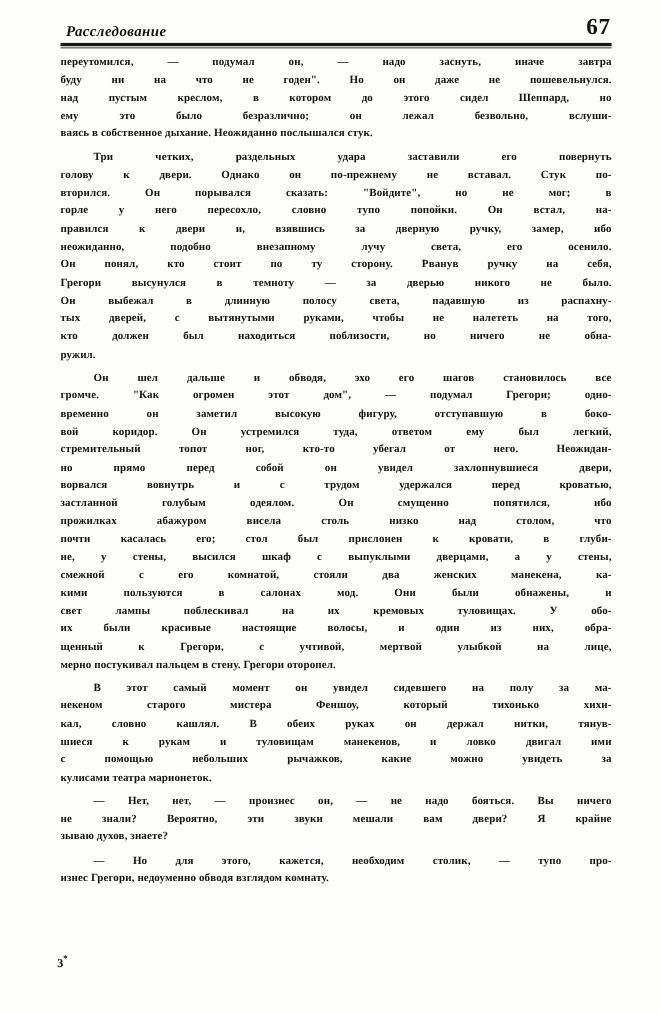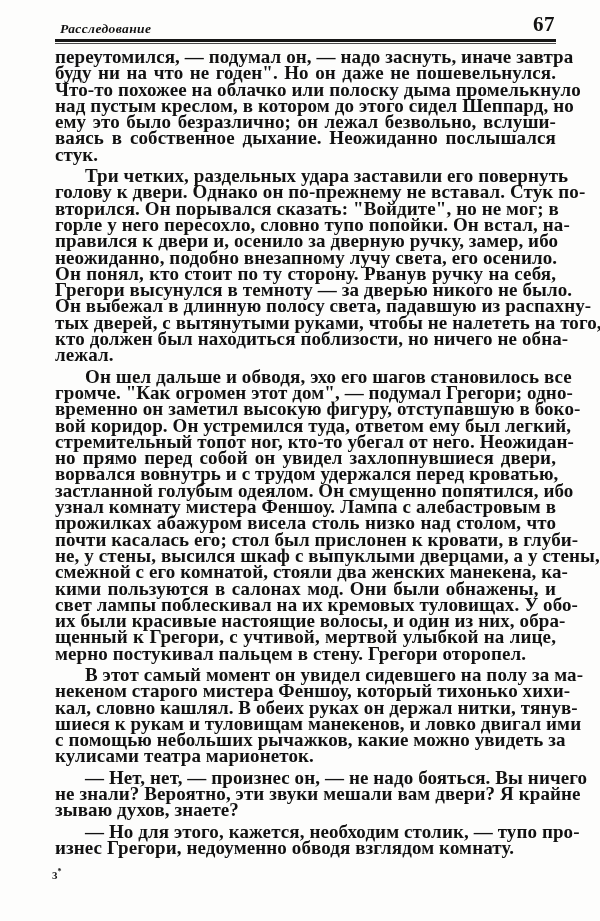--- a/index.html
+++ b/index.html
@@ -41,21 +41,21 @@
   }
   .rule-major { width: 100%; height: 2.5px; background: #171717; }
   .rule-minor { width: 100%; height: 1px; background: #4a4a4a; margin-top: 1.5px; }
 
   
   .text-column {
     position: absolute;
     left: 55px;
     top: 49px;
     width: 501px;
-    font-size: 19px;
+    font-size: 10px;
     font-weight: bold;
     line-height: 16.3px;
     letter-spacing: 0.1px;
   }
   .paragraph { margin-top: 5px; }
   .paragraph:first-child { margin-top: 0; }
   .text-line {
     text-align: justify;
     text-align-last: justify;
     white-space: nowrap;
@@ -84,49 +84,47 @@
       <span class="page-number">67</span>
     </div>
     <div class="rule-major"></div>
     <div class="rule-minor"></div>
   </div>
 
   <div class="text-column">
       <div class="paragraph">
         <div class="text-line">переутомился, — подумал он, — надо заснуть, иначе завтра</div>
         <div class="text-line">буду ни на что не годен". Но он даже не пошевельнулся.</div>
-        <div class="text-line">Что-то похожее на облачко или полоску дыма промелькнуло</div>
         <div class="text-line">над пустым креслом, в котором до этого сидел Шеппард, но</div>
         <div class="text-line">ему это было безразлично; он лежал безвольно, вслуши-</div>
         <div class="text-line last-line">ваясь в собственное дыхание. Неожиданно послышался стук.</div>
       </div>
       <div class="paragraph">
         <div class="text-line first-indent">Три четких, раздельных удара заставили его повернуть</div>
         <div class="text-line">голову к двери. Однако он по-прежнему не вставал. Стук по-</div>
         <div class="text-line">вторился. Он порывался сказать: "Войдите", но не мог; в</div>
         <div class="text-line">горле у него пересохло, словно тупо попойки. Он встал, на-</div>
-        <div class="text-line">правился к двери и, осенило за дверную ручку, замер, ибо</div>
+        <div class="text-line">правился к двери и, взявшись за дверную ручку, замер, ибо</div>
         <div class="text-line">неожиданно, подобно внезапному лучу света, его осенило.</div>
         <div class="text-line">Он понял, кто стоит по ту сторону. Рванув ручку на себя,</div>
         <div class="text-line">Грегори высунулся в темноту — за дверью никого не было.</div>
         <div class="text-line">Он выбежал в длинную полосу света, падавшую из распахну-</div>
         <div class="text-line">тых дверей, с вытянутыми руками, чтобы не налететь на того,</div>
         <div class="text-line">кто должен был находиться поблизости, но ничего не обна-</div>
-        <div class="text-line last-line">лежал.</div>
+        <div class="text-line last-line">ружил.</div>
       </div>
       <div class="paragraph">
         <div class="text-line first-indent">Он шел дальше и обводя, эхо его шагов становилось все</div>
         <div class="text-line">громче. "Как огромен этот дом", — подумал Грегори; одно-</div>
         <div class="text-line">временно он заметил высокую фигуру, отступавшую в боко-</div>
         <div class="text-line">вой коридор. Он устремился туда, ответом ему был легкий,</div>
         <div class="text-line">стремительный топот ног, кто-то убегал от него. Неожидан-</div>
         <div class="text-line">но прямо перед собой он увидел захлопнувшиеся двери,</div>
         <div class="text-line">ворвался вовнутрь и с трудом удержался перед кроватью,</div>
         <div class="text-line">застланной голубым одеялом. Он смущенно попятился, ибо</div>
-        <div class="text-line">узнал комнату мистера Феншоу. Лампа с алебастровым в</div>
         <div class="text-line">прожилках абажуром висела столь низко над столом, что</div>
         <div class="text-line">почти касалась его; стол был прислонен к кровати, в глуби-</div>
         <div class="text-line">не, у стены, высился шкаф с выпуклыми дверцами, а у стены,</div>
         <div class="text-line">смежной с его комнатой, стояли два женских манекена, ка-</div>
         <div class="text-line">кими пользуются в салонах мод. Они были обнажены, и</div>
         <div class="text-line">свет лампы поблескивал на их кремовых туловищах. У обо-</div>
         <div class="text-line">их были красивые настоящие волосы, и один из них, обра-</div>
         <div class="text-line">щенный к Грегори, с учтивой, мертвой улыбкой на лице,</div>
         <div class="text-line last-line">мерно постукивал пальцем в стену. Грегори оторопел.</div>
       </div>

